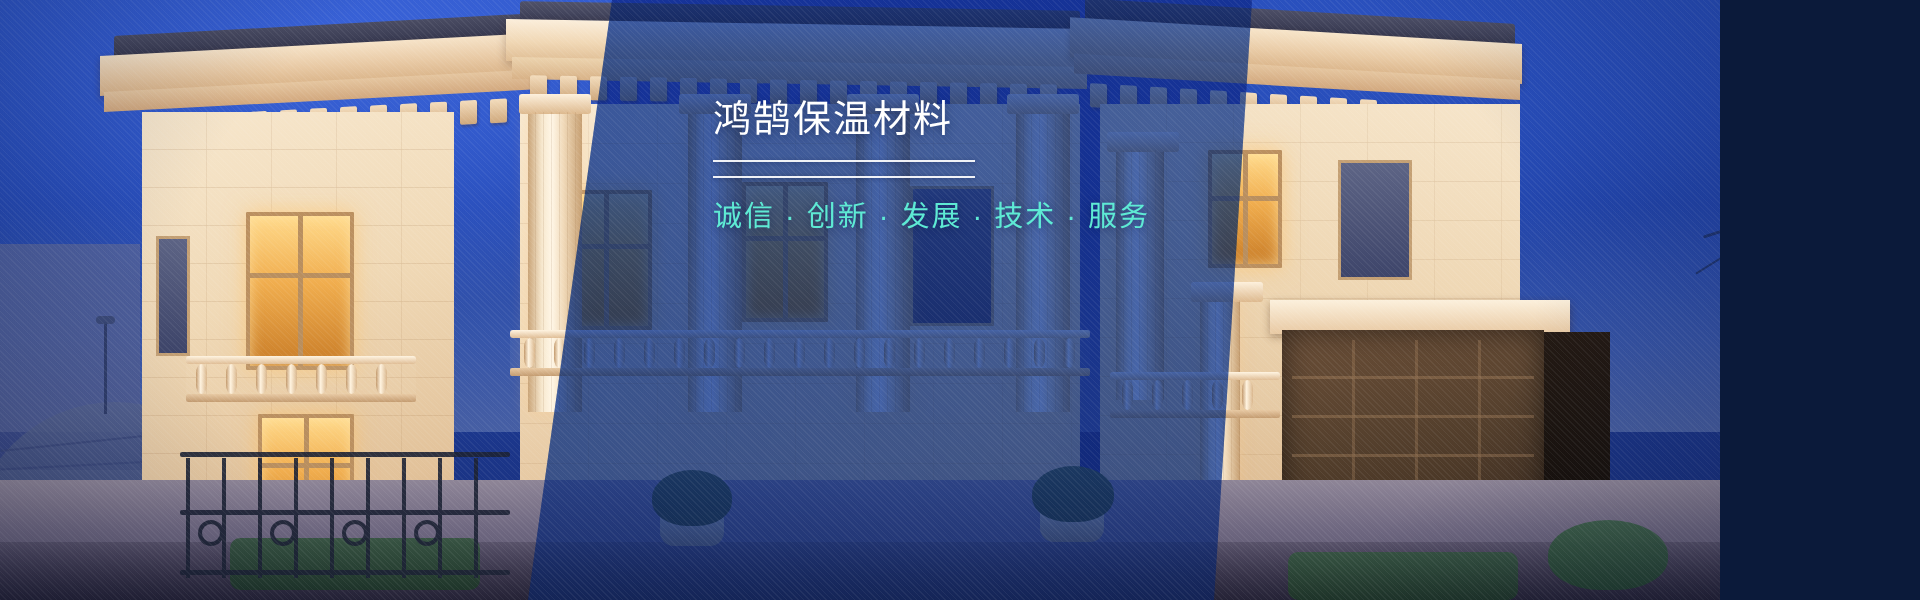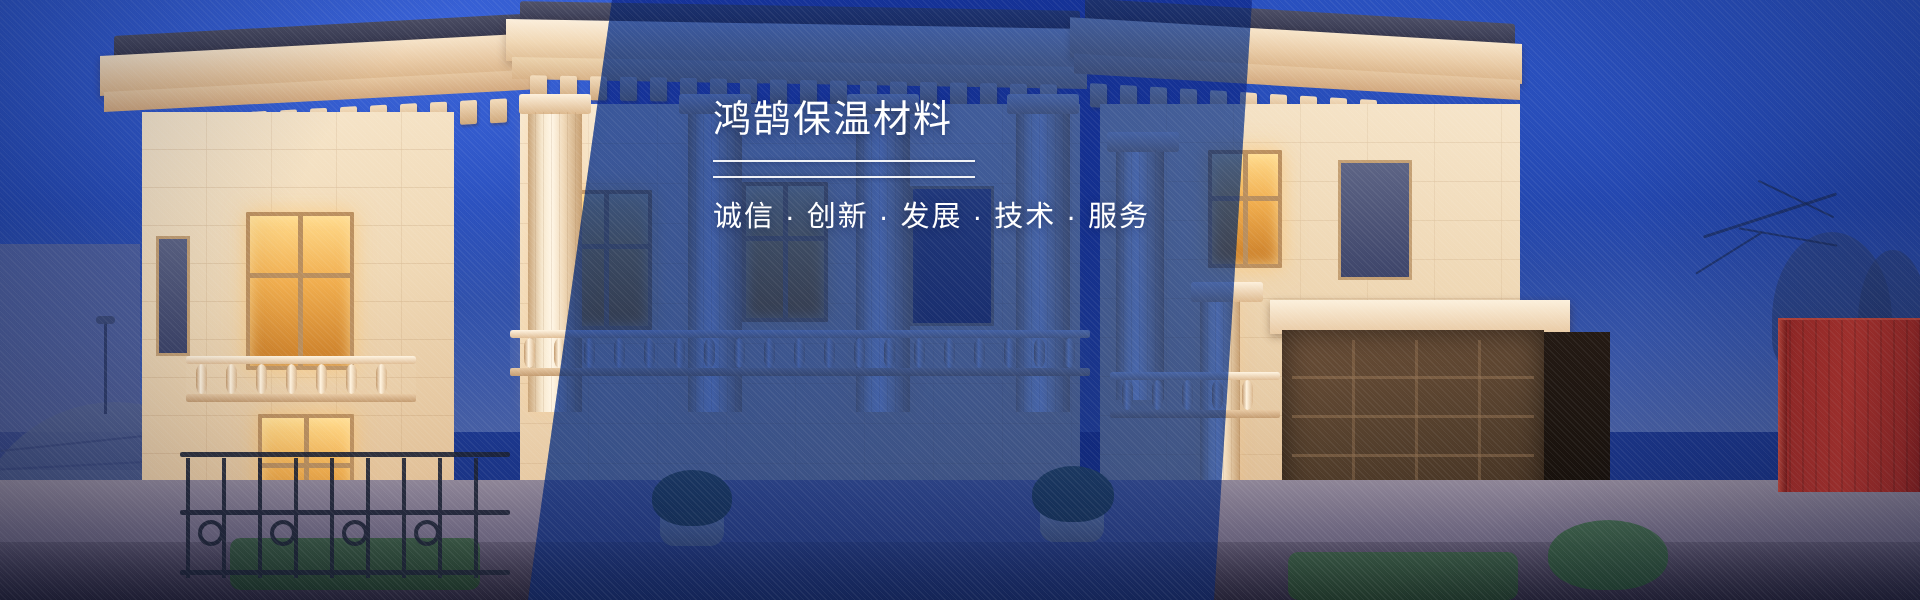--- a/index.html
+++ b/index.html
@@ -1,21 +1,21 @@
 <!DOCTYPE html>
 <html lang="zh-CN"><head>
 <meta charset="utf-8">
 <title>Banner</title>
 <style>
   html,body{margin:0;padding:0;background:#0b1a3a;}
   *{box-sizing:border-box;}
 
   .banner{
     position:relative;
-    width:1920px;height:600px;
+    width:1720px;height:600px;
     overflow:hidden;
     font-family:"Liberation Sans","DejaVu Sans",sans-serif;
     background:#1d3f9e;
   }
 
   
   .sky{
     position:absolute;inset:0;
     background:
       radial-gradient(ellipse 900px 420px at 22% 8%,  #3a63d8 0%, rgba(58,99,216,0) 62%),
@@ -301,21 +301,21 @@
   .rule.bottom{width:262px;margin:14px 0 14px 0;}
   .headline{
     color:#ffe919;font-weight:700;font-size:60px;line-height:1.12;
     letter-spacing:1px;
     text-shadow:
       0 0 2px rgba(120,90,0,.35),
       0 4px 10px rgba(20,30,80,.55);
   }
   .headline .l2{display:block;}
   .tagline{
-    color:#ffffff;font-size:29px;letter-spacing:2px;font-weight:400;
+    color:#5eead4;font-size:29px;letter-spacing:2px;font-weight:400;
     text-shadow:0 2px 8px rgba(10,24,70,.55);
     white-space:nowrap;
   }
 </style>
 </head>
 <body>
 
 <div class="banner">
 
   <div class="sky"></div>

